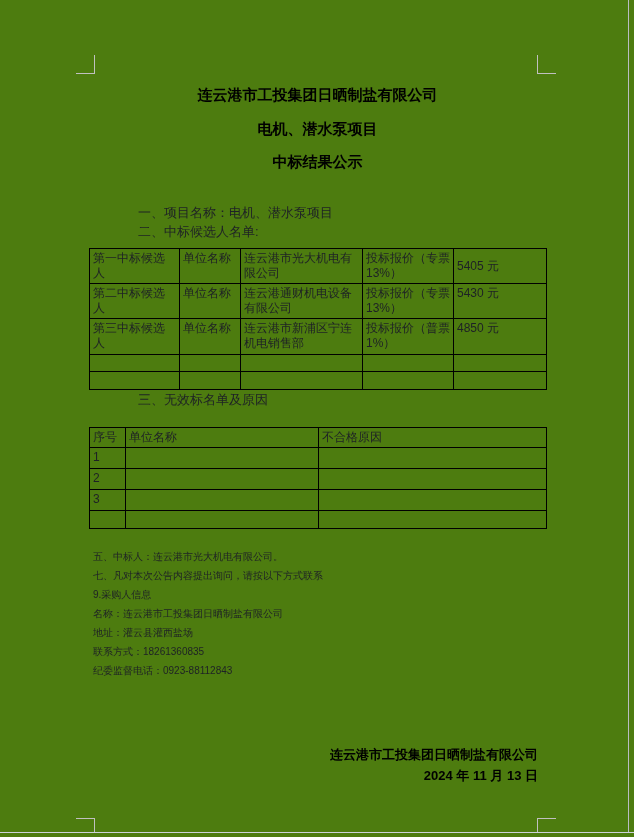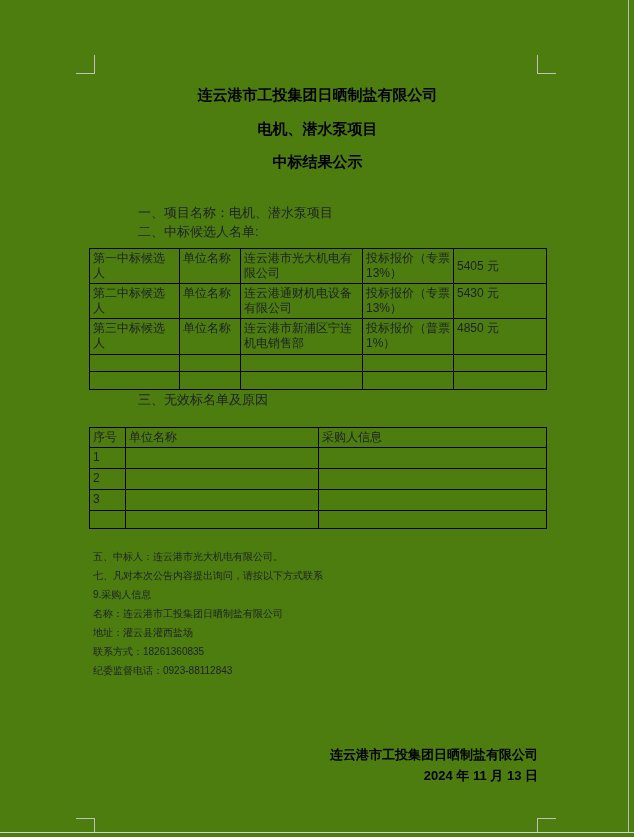--- a/index.html
+++ b/index.html
@@ -136,21 +136,21 @@
     <table class="tbl-invalid">
       <colgroup>
         <col style="width:36px">
           <col style="width:193px">
           <col style="width:228px">
       </colgroup>
       <tbody>
           <tr class="hd">
         <td>序号</td>
         <td>单位名称</td>
-        <td>采购人信息</td>
+        <td>不合格原因</td>
       </tr>
       <tr class="dr">
         <td>1</td>
         <td></td>
         <td></td>
       </tr>
       <tr class="dr">
         <td>2</td>
         <td></td>
         <td></td>

